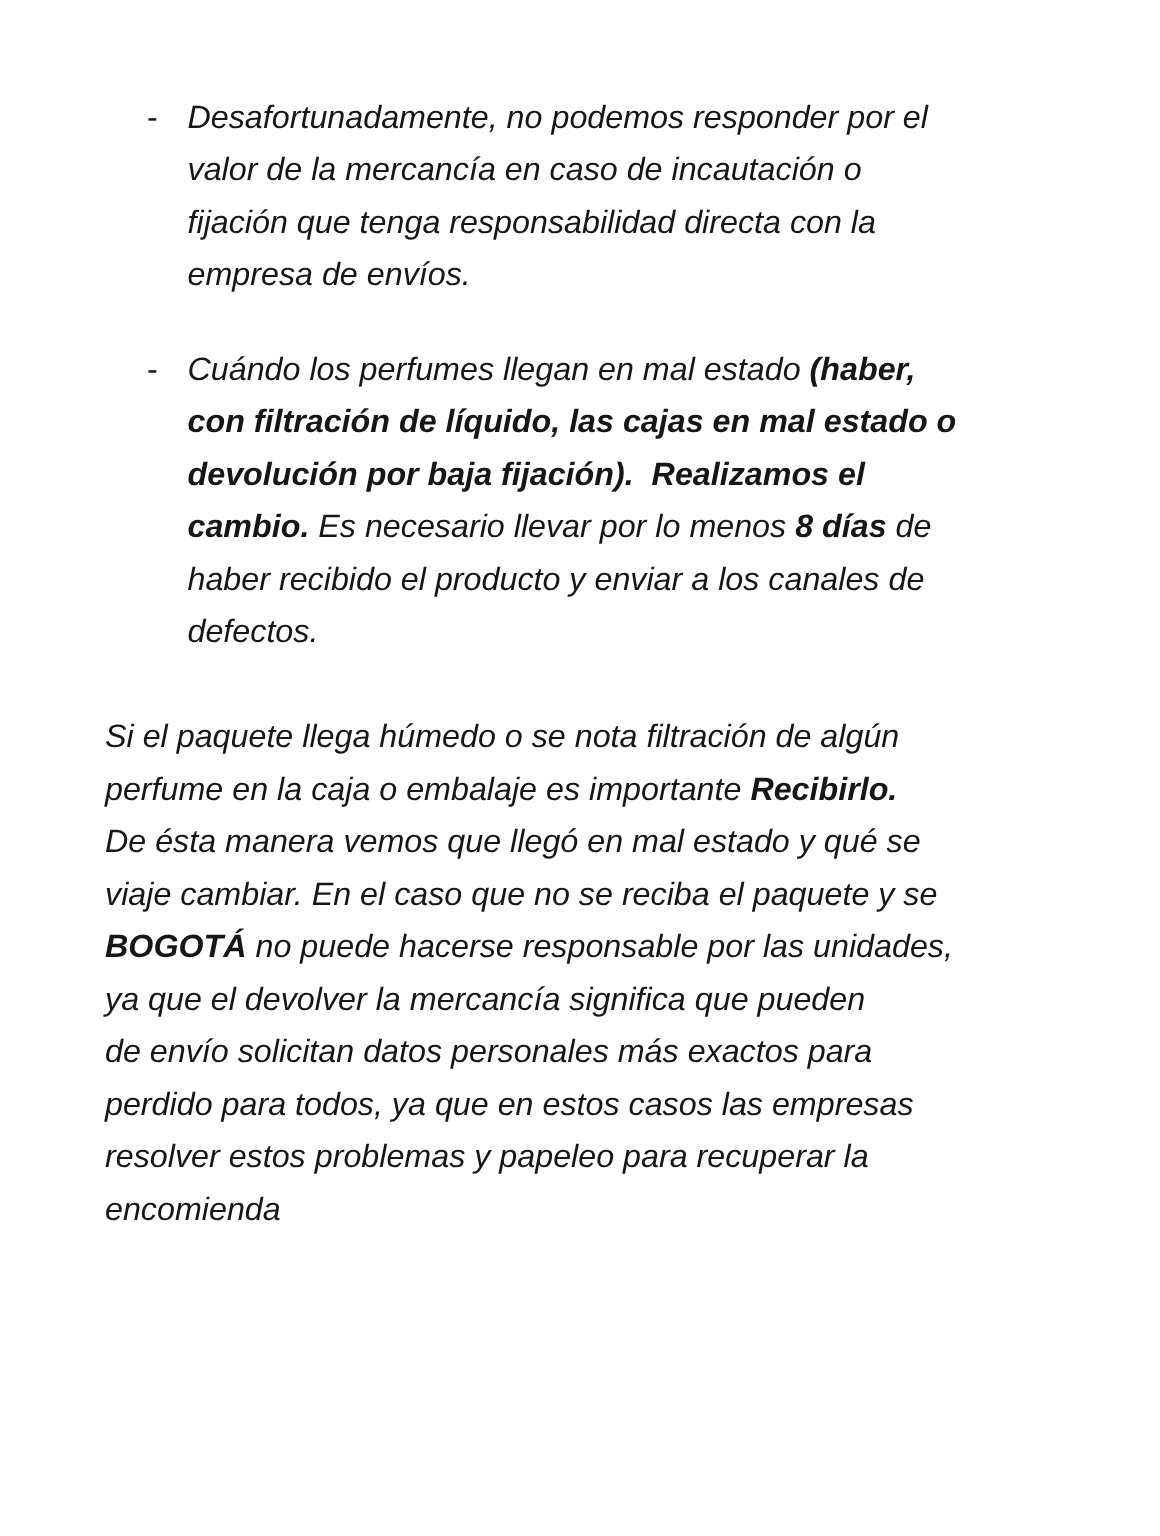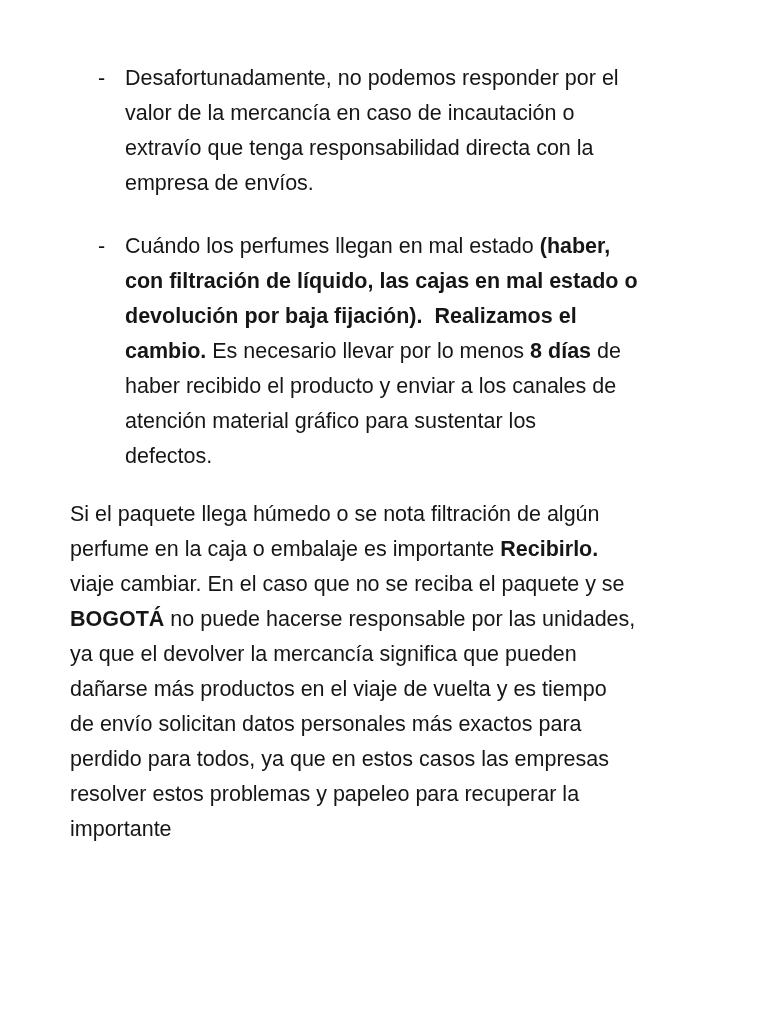--- a/index.html
+++ b/index.html
@@ -15,20 +15,21 @@
     overflow: hidden;
     font-family: "Liberation Sans", sans-serif;
     color: #161616;
     box-sizing: border-box;
     padding-top: 61px;
   }
   .line {
     white-space: pre;      
     font-size: 21.5px;
     line-height: 35px;
+    font-style: italic;
   }
   .bold {
     font-weight: 700;
   }
   .bullet-item {
     display: flex;
     margin-left: 98px;
     margin-right: 40px;
   }
   .bullet-item + .bullet-item {
@@ -38,55 +39,54 @@
     flex: 0 0 27px;
     font-size: 21.5px;
     line-height: 35px;
   }
   .bullet-text {
     flex: 1 1 auto;
   }
   .paragraph {
     margin-left: 70px;
     margin-right: 40px;
-    margin-top: 23px;
+    margin-top: 35px;
   }
 </style>
 </head>
 <body>
 
 <div class="page">
   <div class="bullet-list" id="bullet-list">
       <div class="bullet-item">
         <span class="bullet-marker">-</span>
         <div class="bullet-text">
           <div class="line"><span class="">Desafortunadamente, no podemos responder por el</span></div>
           <div class="line"><span class="">valor de la mercancía en caso de incautación o</span></div>
-          <div class="line"><span class="">extravío que tenga responsabilidad directa con la</span></div>
+          <div class="line"><span class="">fijación que tenga responsabilidad directa con la</span></div>
           <div class="line"><span class="">empresa de envíos.</span></div>
         </div>
       </div>
       <div class="bullet-item">
         <span class="bullet-marker">-</span>
         <div class="bullet-text">
           <div class="line"><span class="">Cuándo los perfumes llegan en mal estado </span><span class="bold">(haber,</span></div>
           <div class="line"><span class="bold">con filtración de líquido, las cajas en mal estado o</span></div>
           <div class="line"><span class="bold">devolución por baja fijación).  Realizamos el</span></div>
           <div class="line"><span class="bold">cambio.</span><span class=""> Es necesario llevar por lo menos </span><span class="bold">8 días</span><span class=""> de</span></div>
           <div class="line"><span class="">haber recibido el producto y enviar a los canales de</span></div>
-          <div class="line"><span class="">atención material gráfico para sustentar los</span></div>
           <div class="line"><span class="">defectos.</span></div>
         </div>
       </div>
     </div>
   <div class="paragraph" id="main-paragraph">
       <div class="line"><span class="">Si el paquete llega húmedo o se nota filtración de algún</span></div>
       <div class="line"><span class="">perfume en la caja o embalaje es importante </span><span class="bold">Recibirlo.</span></div>
+      <div class="line"><span class="">De ésta manera vemos que llegó en mal estado y qué se</span></div>
       <div class="line"><span class="">viaje cambiar. En el caso que no se reciba el paquete y se</span></div>
       <div class="line"><span class="bold">BOGOTÁ</span><span class=""> no puede hacerse responsable por las unidades,</span></div>
       <div class="line"><span class="">ya que el devolver la mercancía significa que pueden</span></div>
-      <div class="line"><span class="">dañarse más productos en el viaje de vuelta y es tiempo</span></div>
       <div class="line"><span class="">de envío solicitan datos personales más exactos para</span></div>
       <div class="line"><span class="">perdido para todos, ya que en estos casos las empresas</span></div>
       <div class="line"><span class="">resolver estos problemas y papeleo para recuperar la</span></div>
-      <div class="line"><span class="">importante</span></div>
+      <div class="line"><span class="">encomienda</span></div>
     </div>
 </div>
 
 </body></html>

